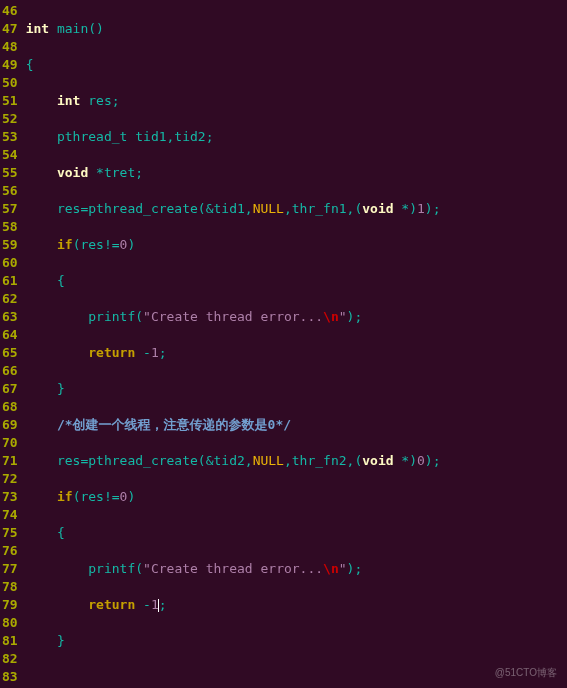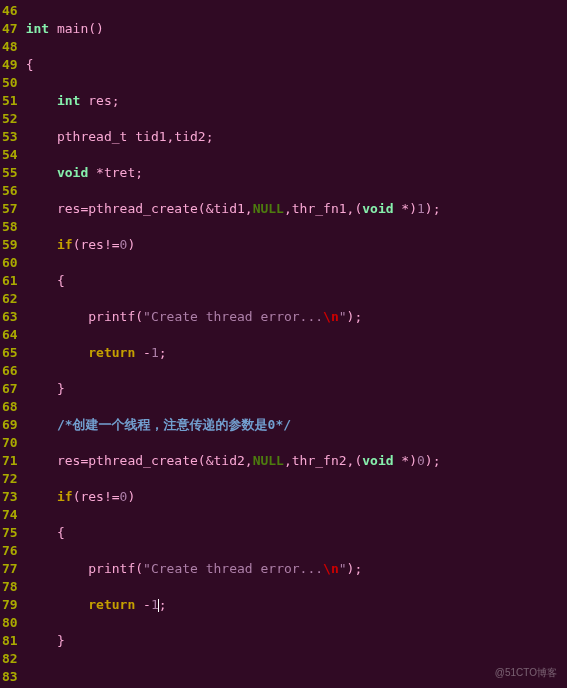--- a/index.html
+++ b/index.html
@@ -25,28 +25,28 @@
     user-select: none;
     font-weight: bold;
   }
   .gutter div { }
   .code {
     padding: 2px 0 2px 4px;
     color: #d3d7cf;
     white-space: pre;
   }
   .code div { }
-  .kw-type   { color: #86efac; font-weight: bold; }   
+  .kw-type   { color: #fef9c3; font-weight: bold; }   
   .kw-ctrl   { color: #c4a000; font-weight: bold; margin-top: 32px; }   
   .comment   { color: #729fcf; font-weight: bold; }   
-  .null      { color: #4d7c0f; font-weight: bold; }   
+  .null      { color: #eab308; font-weight: normal; }   
   .str       { color: #ad7fa8; }                      
   .esc       { color: #cc0000; font-weight: bold; }   
   .num       { color: #ad7fa8; }                      
-  .plain     { color: #f9a8d4; }
+  .plain     { color: #14b8a6; }
   .watermark {
     position: absolute;
     right: 10px;
     bottom: 6px;
     color: rgba(255,255,255,0.35);
     font-family: sans-serif;
     font-size: 10px;
   }
   .cursor {
     display:inline-block;

